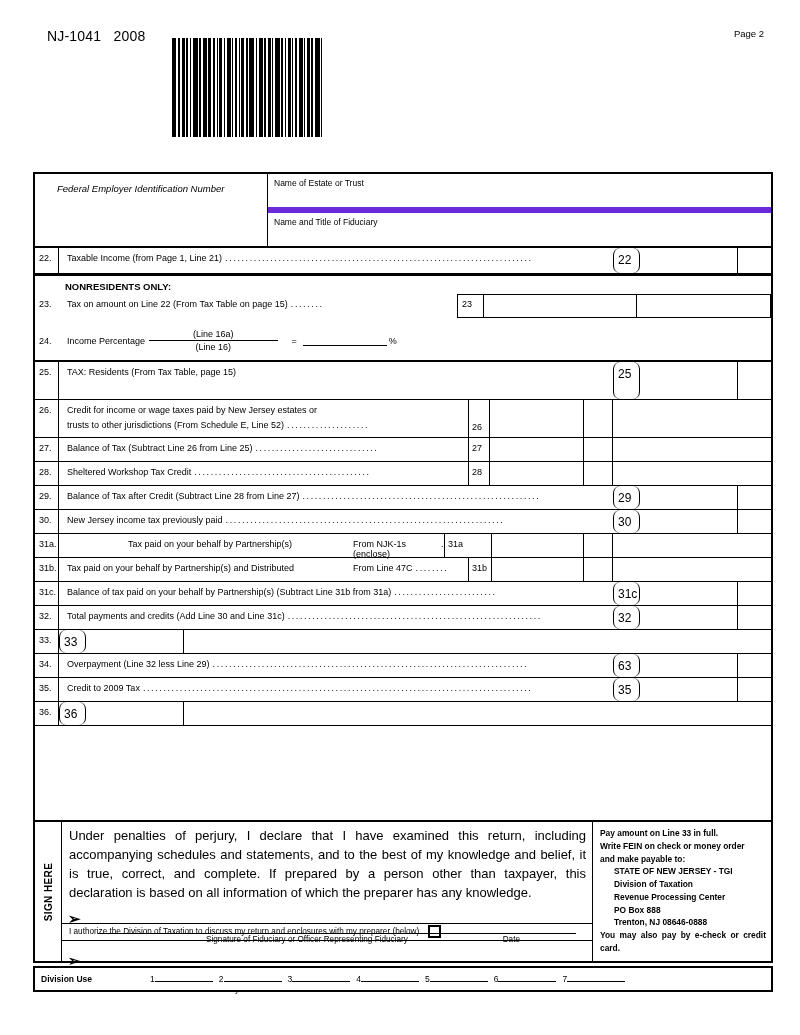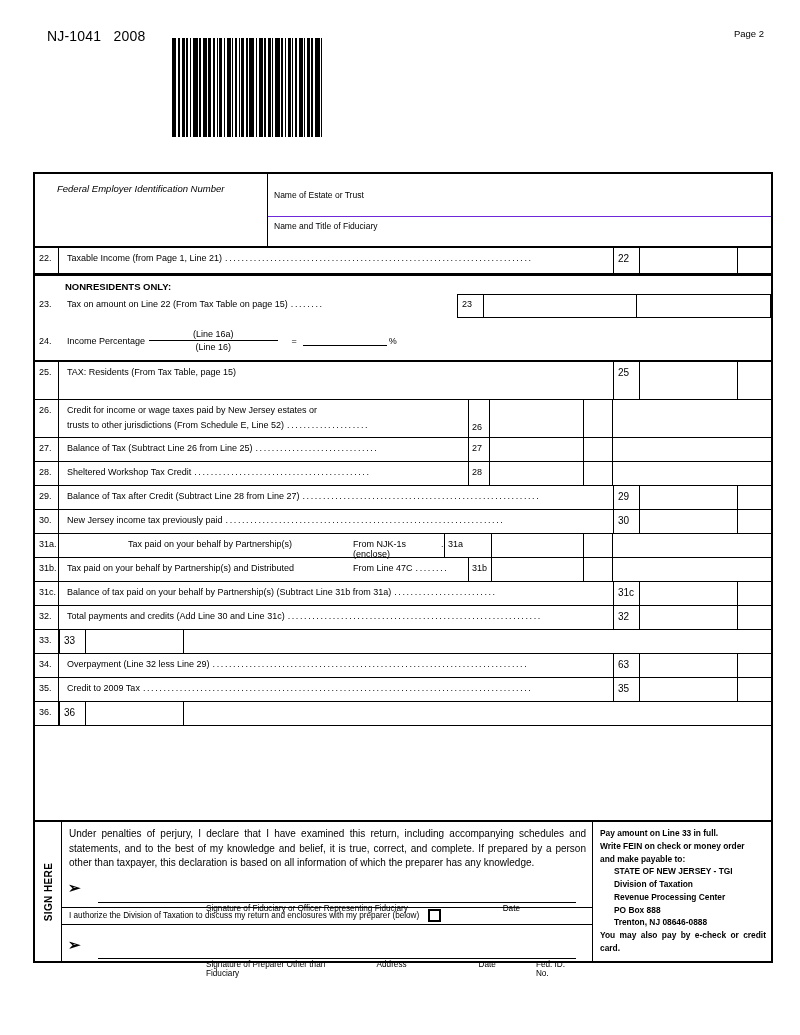--- a/index.html
+++ b/index.html
@@ -87,21 +87,21 @@
     flex: 1;
     display: flex;
     flex-direction: column;
   }
   .ident-cell {
     flex: 1;
     padding: 4px 0 0 6px;
     font-size: 8.5px;
     box-sizing: border-box;
   }
-  .ident-cell.top { border-bottom: 1px solid #6d28d9; margin-top: 12px; }
+  .ident-cell.top { border-bottom: 6px solid #6d28d9; }
 
   
   .ln-no {
     width: 24px;
     border-right: 1px solid #000;
     box-sizing: border-box;
     font-size: 9px;
     padding: 5px 0 0 4px;
     text-align: left;
     flex: none;
@@ -129,22 +129,23 @@
     width: 100%;
   }
 
   
   .amt-no {
     width: 27px;
     flex: none;
     border-left: 1px solid #000;
     border-right: 1px solid #000;
     box-sizing: border-box;
-    font-size: 10px;
+    font-size: 12px;
     padding: 5px 0 0 4px;
+    border-radius: 7px;
   }
   .amt-dollars {
     width: 98px;
     flex: none;
     border-right: 1px solid #000;
     box-sizing: border-box;
   }
   .amt-cents {
     width: 33px;
     flex: none;
@@ -245,21 +246,21 @@
     letter-spacing: .4px;
   }
   .sign-main {
     flex: 1;
     border-right: 1px solid #000;
     display: flex;
     flex-direction: column;
     min-width: 0;
   }
   .perjury {
-    font-size: 10px;
+    font-size: 13px;
     line-height: 1.45;
     padding: 5px 6px 0 7px;
     text-align: justify;
   }
   .sig-area {
     position: relative;
     height: 46px;
     border-bottom: 1px solid #000;
   }
   .sig-area2 {
@@ -699,14 +700,26 @@
       <div>and make payable to:</div>
       <div class="ind">STATE OF NEW JERSEY - TGI</div>
       <div class="ind">Division of Taxation</div>
       <div class="ind">Revenue Processing Center</div>
       <div class="ind">PO Box 888</div>
       <div class="ind">Trenton, NJ  08646-0888</div>
       <div class="pay-just">You may also pay by e-check or credit card.</div>
     </div>
   </div>
 
+  <div class="div-use">
+    <span class="div-use-label">Division Use</span>
+    <span class="div-slots" id="div-slots">
+        <span class="div-slot">1<u></u></span>
+        <span class="div-slot">2<u></u></span>
+        <span class="div-slot">3<u></u></span>
+        <span class="div-slot">4<u></u></span>
+        <span class="div-slot">5<u></u></span>
+        <span class="div-slot">6<u></u></span>
+        <span class="div-slot">7<u></u></span>
+      </span>
+  </div>
 
 </div>
 
 </body></html>

